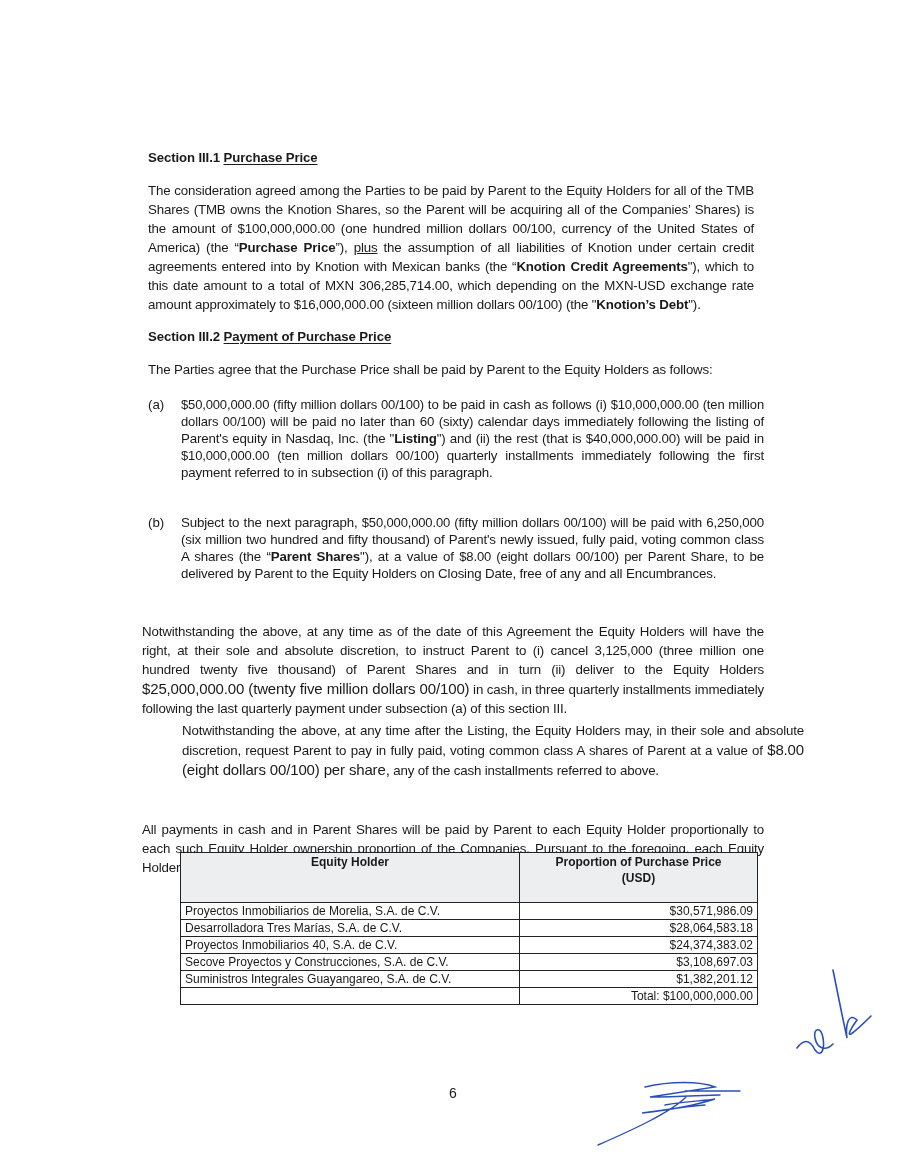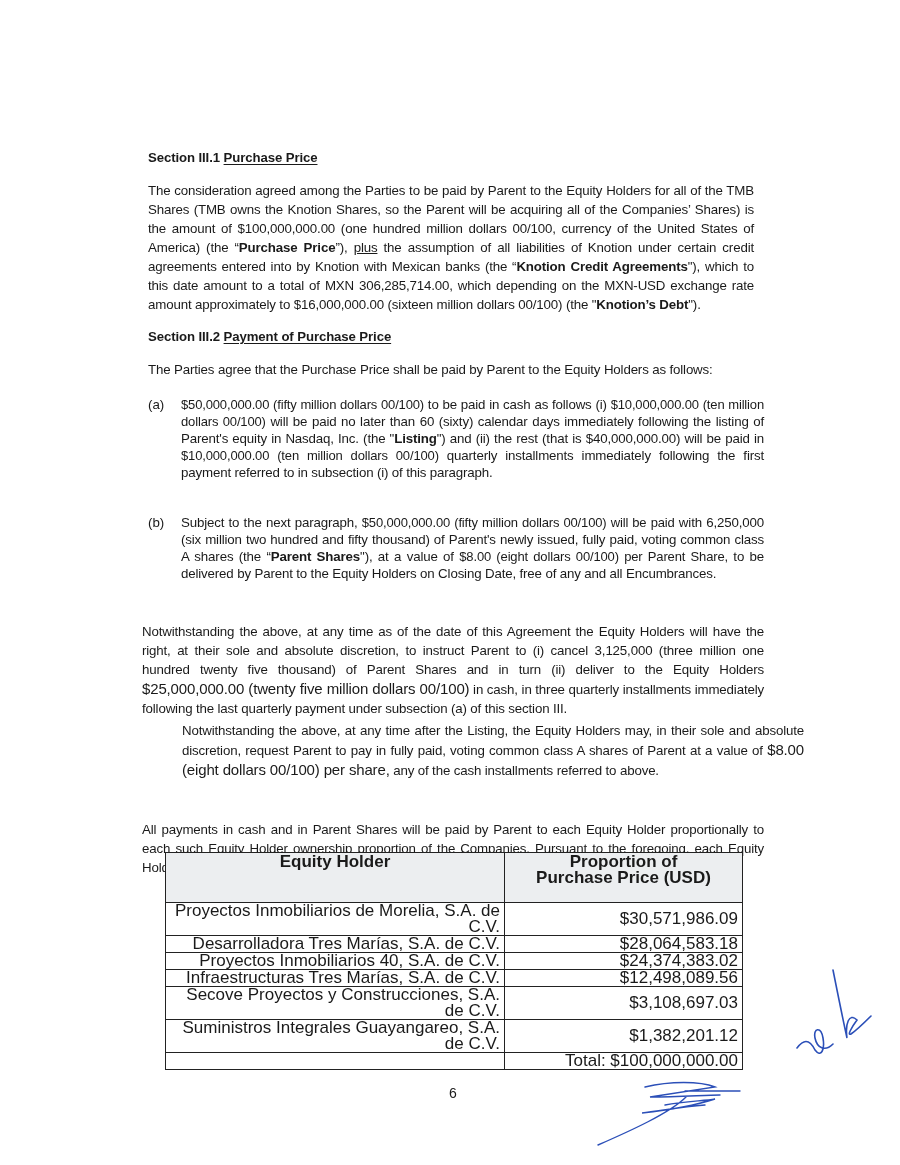--- a/index.html
+++ b/index.html
@@ -23,29 +23,29 @@
   .item { position: absolute; left: 148px; width: 618px; font-size: 13.3px; line-height: 16.9px; }
   .item .lbl { position: absolute; left: 0; top: 0; }
   .item .txt { position: absolute; left: 33px; width: 583px; text-align: justify; letter-spacing: -0.15px; }
   .item .txt .big { font-size: 13px; }
   .ia { top: 397px; }
   .ib { top: 515px; }
   .p3 { left: 142px; top: 622px; width: 622px; }
   .p4 { left: 142px; top: 721px; width: 622px; margin-left: 40px; }
   .p5 { left: 142px; top: 820px; width: 622px; }
   table.holders {
-    position: absolute; left: 165px; top: 852px; width: 578px; border-collapse: collapse;
-    font-size: 17px;
+    position: absolute; left: 180px; top: 852px; width: 578px; border-collapse: collapse;
+    font-size: 12px;
   }
   table.holders th, table.holders td { border: 1px solid #222; padding: 0 4px; }
   table.holders th {
     background: #eceef0; font-weight: bold; vertical-align: top; height: 48px; padding-top: 1px;
     line-height: 16px;
   }
-  table.holders td { height: 16px; line-height: 16px; text-align: right; }
+  table.holders td { height: 16px; line-height: 16px; }
   table.holders td.amt { text-align: right; }
   table.holders th.c1 { width: 330px; }
   .pagenum { position: absolute; left: 449px; top: 1085px; font-size: 14px; }
   svg.sig { position: absolute; }
 </style>
 </head>
 <body>
 
 <div class="page">
 
@@ -93,24 +93,20 @@
       </tr>
       <tr>
         <td>Desarrolladora Tres Marías, S.A. de C.V.</td>
         <td class="amt">$28,064,583.18</td>
       </tr>
       <tr>
         <td>Proyectos Inmobiliarios 40, S.A. de C.V.</td>
         <td class="amt">$24,374,383.02</td>
       </tr>
       <tr>
-        <td>Infraestructuras Tres Marías, S.A. de C.V.</td>
-        <td class="amt">$12,498,089.56</td>
-      </tr>
-      <tr>
         <td>Secove Proyectos y Construcciones, S.A. de C.V.</td>
         <td class="amt">$3,108,697.03</td>
       </tr>
       <tr>
         <td>Suministros Integrales Guayangareo, S.A. de C.V.</td>
         <td class="amt">$1,382,201.12</td>
       </tr>
       <tr>
         <td></td>
         <td class="amt">Total: $100,000,000.00</td>

